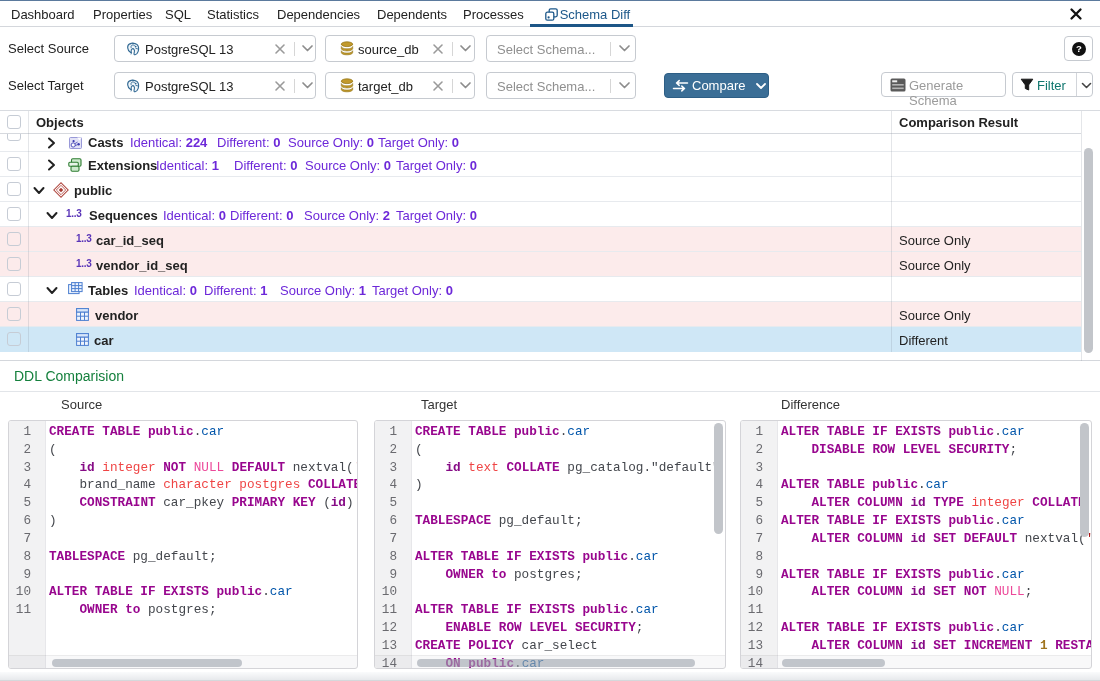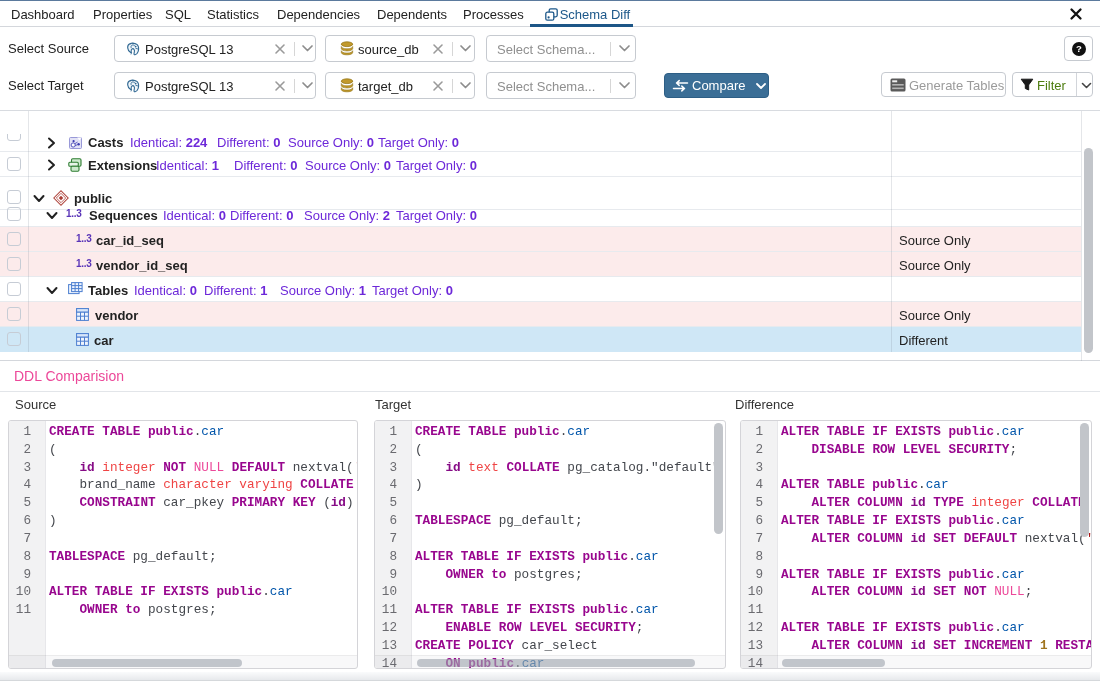--- a/index.html
+++ b/index.html
@@ -40,23 +40,23 @@
 .cg { position:absolute; font-size:13px; color:#6d28d9; white-space:nowrap; }
 .cres { position:absolute; left:899px; font-size:13px; color:#222; }
 .chevron { position:absolute; }
 
 
 .sb-thumb { position:absolute; background:#c2c5ca; border-radius:5px; }
 .hthumb { background:rgba(160,166,175,0.62); }
 
 
 #ddl { position:absolute; left:0; top:360px; width:1100px; height:321px; background:#fff; border-top:1px solid #d4d7dc; }
-#ddl-h { position:absolute; left:14px; top:7px; font-size:14px; color:#ec4899; }
+#ddl-h { position:absolute; left:14px; top:7px; font-size:14px; color:#15803d; }
 #ddl-div { position:absolute; left:0; top:30px; width:1100px; height:1px; background:#e2e5e9; }
-.pane-lbl { position:absolute; top:36px; font-size:13px; color:#333; }
+.pane-lbl { position:absolute; top:36px; font-size:13px; color:#333;margin-left:46px; }
 .pane { position:absolute; top:59px; height:249px; background:#fff; border:1px solid #d4d4d8; border-radius:3px; overflow:hidden; }
 .gutter { position:absolute; left:0; top:0; bottom:0; width:37px; background:#f2f2f3; border-right:1px solid #e7e7ea; }
 .code { position:absolute; left:40px; top:2px; font-family:"Liberation Mono", monospace; font-size:12.7px; line-height:17.83px; white-space:pre; color:#43464c; }
 .lns { position:absolute; left:0; top:2px; width:22px; font-family:"Liberation Mono", monospace; font-size:12.7px; line-height:17.83px; color:#6a6a6f; text-align:right; white-space:pre; }
 .kw { color:#98068e; font-weight:bold; }
 .ty { color:#ef4444; }
 .nb { color:#0055aa; }
 .at { color:#860b86; font-weight:bold; }
 .nul { color:#ec4899; }
 .num { color:#a0751f; font-weight:bold; }
@@ -197,41 +197,46 @@
       </svg>
   </div>
 
   <div class="btn" style="left:881px; top:72px; width:125px; height:25px">
     <svg class="abs" style="left:8px; top:5px" width="16" height="14" viewBox="0 0 16 14">
       <rect x="0.5" y="0.5" width="15" height="13" rx="1.5" fill="#5a5a5a"></rect>
       <rect x="2.2" y="2.3" width="5" height="2" fill="#fff" opacity="0.9"></rect>
       <rect x="2.2" y="6" width="11.5" height="1.6" fill="#fff" opacity="0.55"></rect>
       <rect x="2.2" y="9.5" width="11.5" height="1.6" fill="#fff" opacity="0.55"></rect>
     </svg>
-    <span class="abs" style="left:27px; top:5px; color:#9b9b9b">Generate Tables</span>
+    <span class="abs" style="left:27px; top:5px; color:#9b9b9b">Generate Schema</span>
   </div>
 
   <div class="btn" style="left:1012px; top:72px; width:81px; height:25px">
     <svg class="abs" style="left:7px; top:5px" width="14" height="14" viewBox="0 0 14 14">
       <path d="M1.2 1.2 H12.8 L8.7 6.9 V12 L5.3 10.5 V6.9 Z" fill="#1a1a1a" stroke="#1a1a1a" stroke-width="1" stroke-linejoin="round"></path>
     </svg>
-    <span class="abs" style="left:24px; top:5px; color:#4d7c0f">Filter</span>
+    <span class="abs" style="left:24px; top:5px; color:#0f766e">Filter</span>
     <span class="abs" style="left:63px; top:0; width:1px; height:23px; background:#d2d5da"></span>
     <svg class="abs" style="left:68px; top:9px" width="11" height="8" viewBox="0 0 11 8">
         <path d="M1.5 1.5 L5.5 5.5 L9.5 1.5" fill="none" stroke="#444" stroke-width="1.6" stroke-linecap="round" stroke-linejoin="round"></path>
       </svg>
   </div>
 </div>
 
 <div id="tree">
 
   <span class="colb" style="left:28px; height:241px; top:0"></span>
   <span class="colb" style="left:891px; height:241px; top:0"></span>
   <span class="colb" style="left:1081px; height:250px; top:0"></span>
 
+  <div class="hrow" style="border-bottom:1px solid #d6d9de;">
+    <span class="cb" style="left:7px; top:4px"></span>
+    <span class="name" style="left:36px; top:4px; font-weight:bold">Objects</span>
+    <span class="name" style="left:899px; top:4px; font-weight:bold">Comparison Result</span>
+  </div>
 
   <div class="trow" style="top:23px; height:18px;">
     <span class="cb" style="left:7px; top:-7px;"></span>
     <svg class="chevron" style="left:46px; top:3px" width="11" height="12" viewBox="0 0 11 12">
         <path d="M3 1.5 L8 6 L3 10.5" fill="none" stroke="#222" stroke-width="2" stroke-linecap="round" stroke-linejoin="round"></path>
       </svg>
     <svg class="chevron" style="left:69px; top:3px" width="13" height="12" viewBox="0 0 13 12">
       <rect x="0.5" y="0.5" width="12" height="11" rx="1" fill="#e3e3f6" stroke="#8f8fd4" stroke-width="0.9"></rect>
       <circle cx="4.2" cy="8" r="2.1" fill="#fff" stroke="#4545b4" stroke-width="0.9"></circle>
       <circle cx="4.6" cy="4.2" r="1.1" fill="#3c3cb0"></circle>
@@ -256,21 +261,21 @@
       <rect x="0.8" y="4.2" width="9.5" height="4" rx="1" fill="#e8f5e9" stroke="#2e7d32" stroke-width="1.1"></rect>
       <rect x="3" y="8.2" width="8" height="5" rx="1.2" fill="#cdeacd" stroke="#2e7d32" stroke-width="1.1"></rect>
     </svg>
     <span class="name" style="left:88px; top:6px">Extensions</span>
     <span class="cg" style="left:156px; top:6px">Identical: <b>1</b></span>
     <span class="cg" style="left:234px; top:6px">Different: <b>0</b></span>
     <span class="cg" style="left:305px; top:6px">Source Only: <b>0</b></span>
     <span class="cg" style="left:396px; top:6px">Target Only: <b>0</b></span>
   </div>
 
-  <div class="trow" style="top:74px;padding-left:15px;">
+  <div class="trow" style="top:66px;padding-left:15px;">
     <span class="cb" style="left:7px; top:5px"></span>
     <svg class="chevron" style="left:33px; top:8px" width="12" height="11" viewBox="0 0 12 11">
         <path d="M1.5 3 L6 8 L10.5 3" fill="none" stroke="#222" stroke-width="2" stroke-linecap="round" stroke-linejoin="round"></path>
       </svg>
     <svg class="chevron" style="left:53px; top:5px" width="16" height="16" viewBox="0 0 16 16">
       <g transform="rotate(45 8 8)">
         <rect x="2.9" y="2.9" width="10.2" height="10.2" fill="#fff" stroke="#b0473f" stroke-width="1"></rect>
         <rect x="4.7" y="4.7" width="6.6" height="6.6" fill="none" stroke="#b0473f" stroke-width="0.8"></rect>
         <rect x="6.4" y="6.4" width="3.2" height="3.2" fill="#a73b32"></rect>
       </g>
@@ -363,21 +368,21 @@
 5
 6
 7
 8
 9
 10
 11</div>
     <div class="code"><span class="kw">CREATE TABLE public</span>.<span class="nb">car</span>
 (
     <span class="at">id</span> <span class="ty">integer</span> <span class="kw">NOT</span> <span class="nul">NULL</span> <span class="kw">DEFAULT</span> nextval(<span class="str">'car_id_seq'</span>::regclass),
-    brand_name <span class="ty">character varying</span> <span class="kw">COLLATE</span> pg_catalog."default",
+    brand_name <span class="ty">character postgres</span> <span class="kw">COLLATE</span> pg_catalog."default",
     <span class="kw">CONSTRAINT</span> car_pkey <span class="kw">PRIMARY KEY</span> (<span class="at">id</span>)
 )
 
 <span class="kw">TABLESPACE</span> pg_default;
 
 <span class="kw">ALTER TABLE IF EXISTS public</span>.<span class="nb">car</span>
     <span class="kw">OWNER to</span> postgres;</div>
     <div class="hbar"></div>
     <span class="sb-thumb hthumb" style="left:43px; top:238px; width:190px; height:8px"></span>
   </div>

